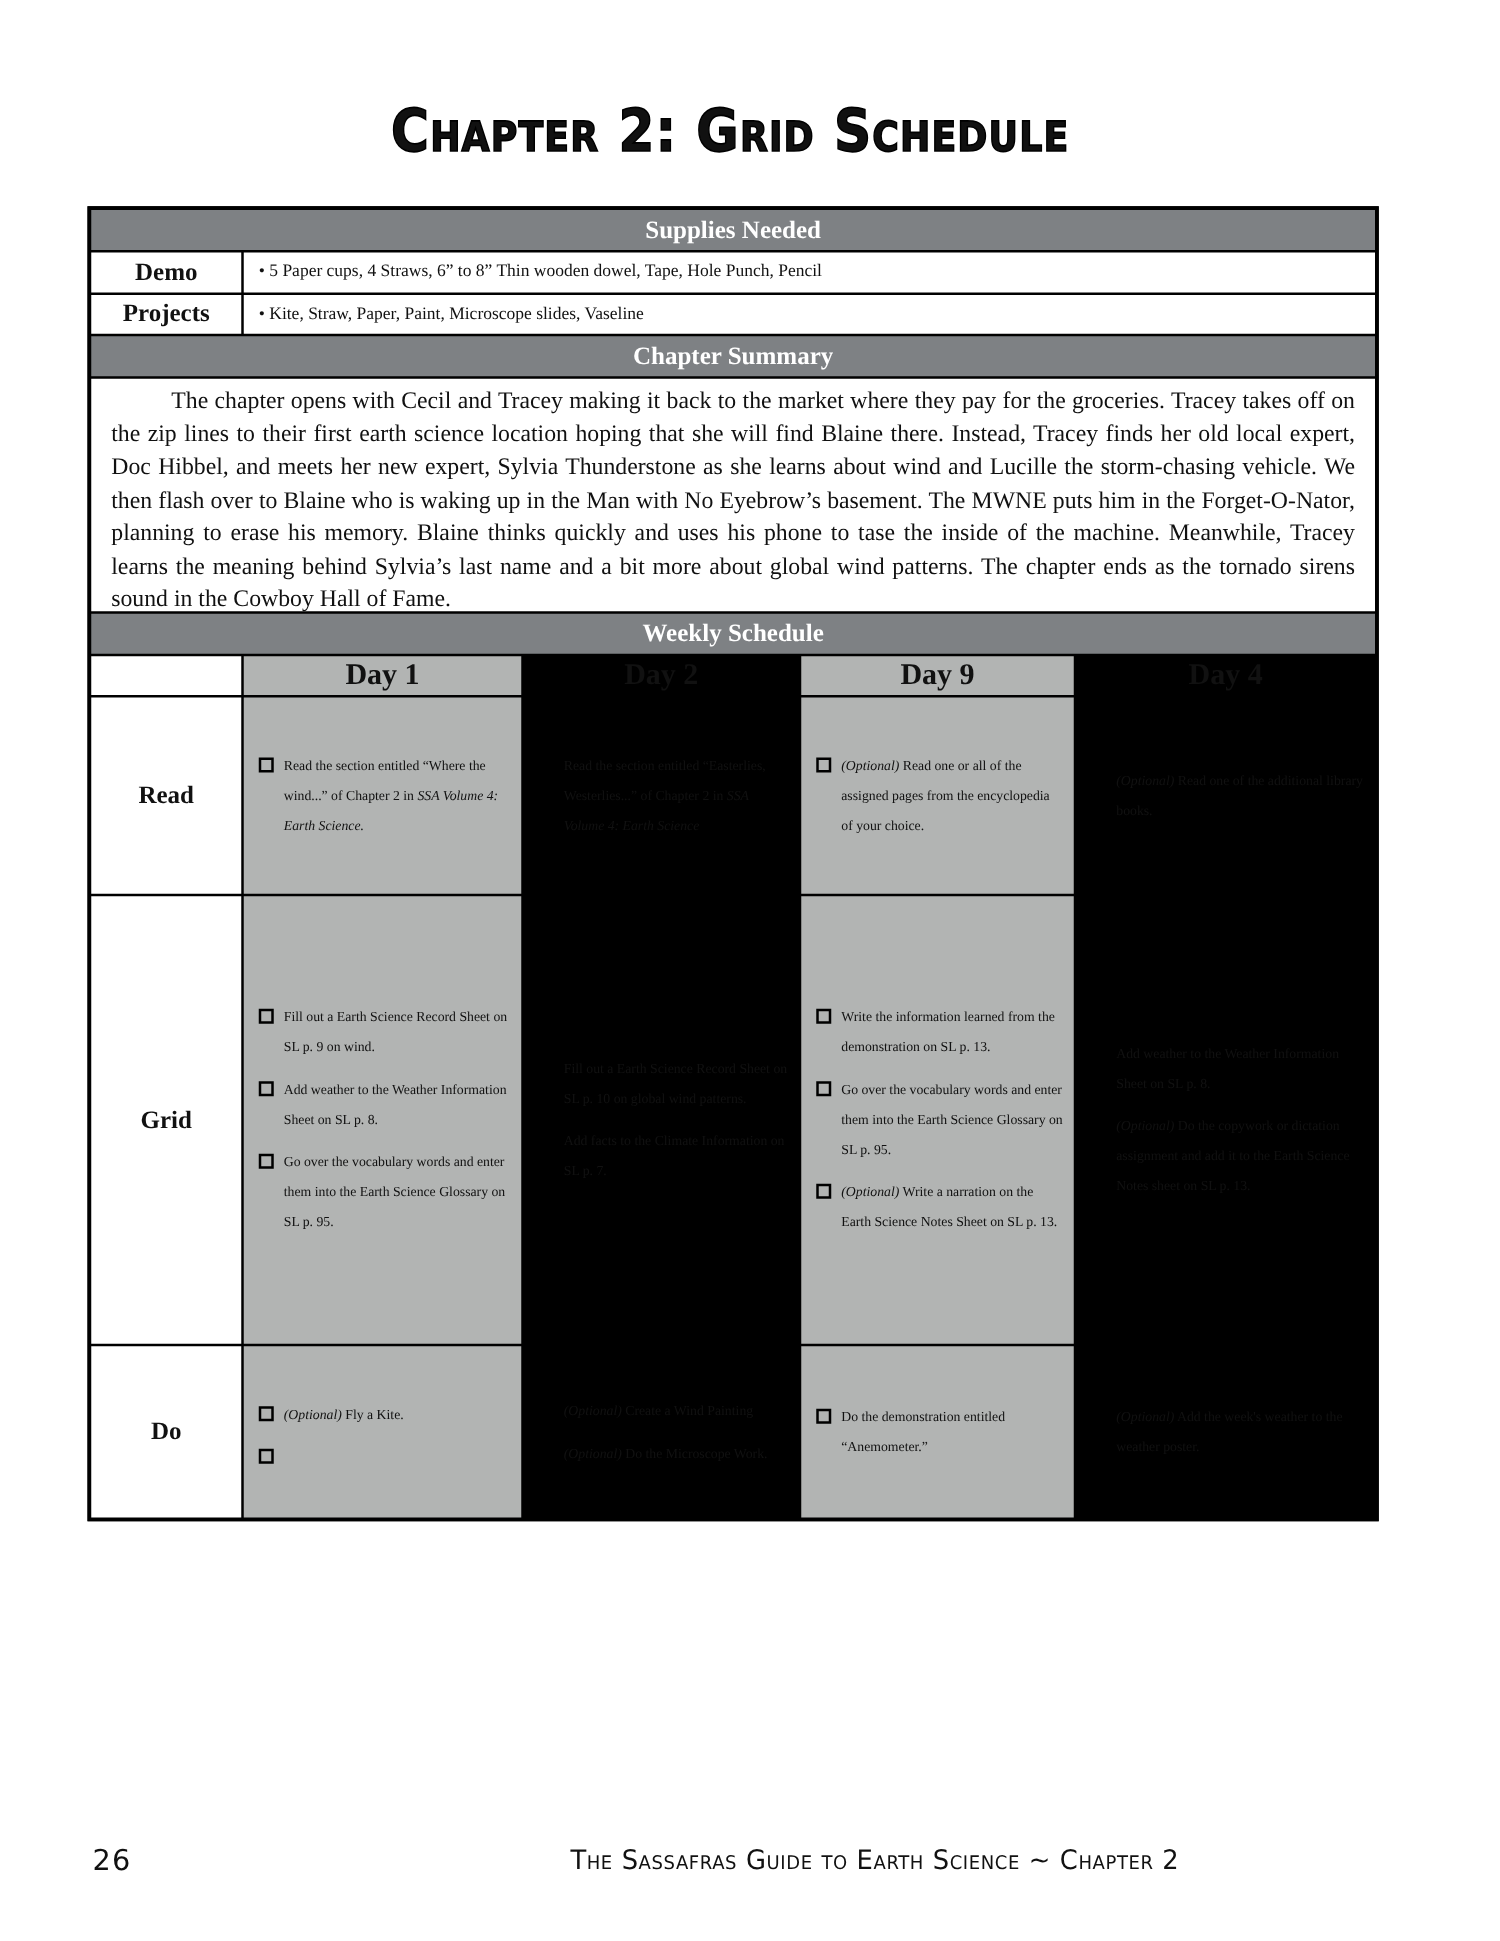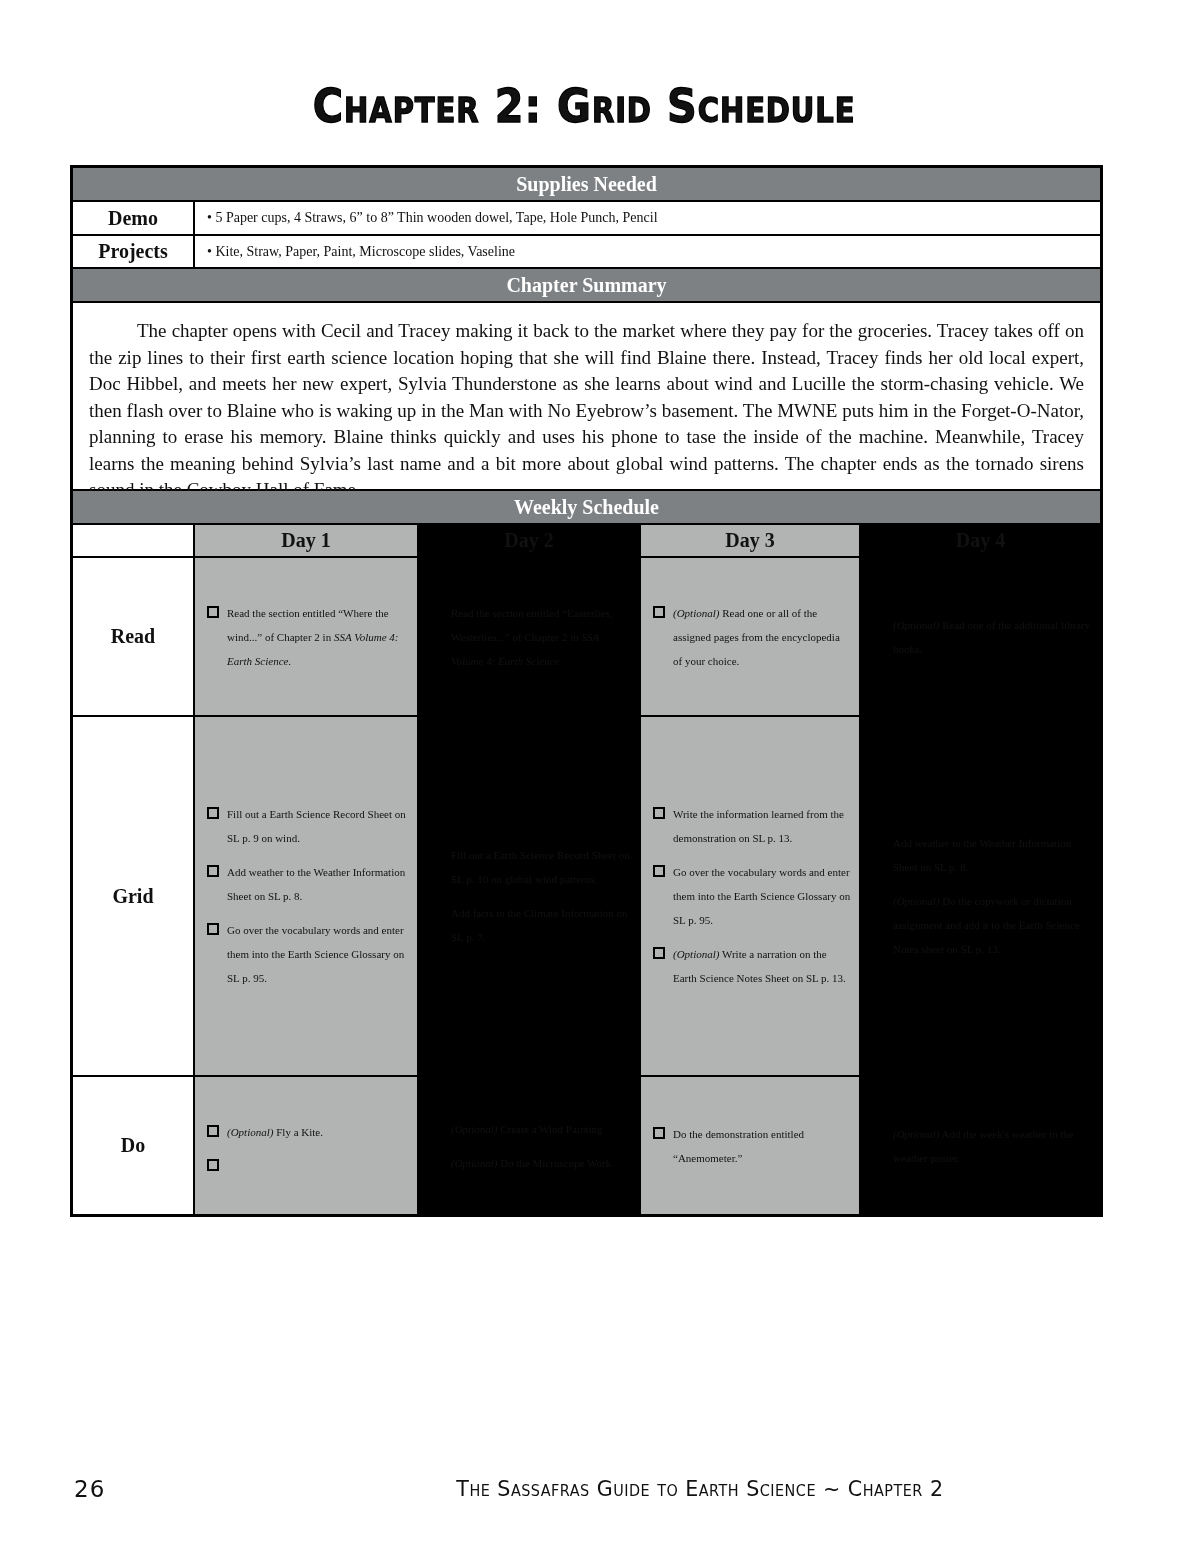--- a/index.html
+++ b/index.html
@@ -64,26 +64,26 @@
     display:flex;align-items:center;
     font-size:14px;
     padding-left:12px;
     background:#fff;
   }
   .summary-cell{
     grid-column:1 / -1;
     background:#fff;
     font-size:19px;line-height:26.5px;
     text-align:justify;
-    padding:15px 16px 0 16px;
+    padding:5px 16px 0 16px;
     text-indent:48px;
   }
   .day-header{
     display:flex;align-items:center;justify-content:center;
-    font-weight:bold;font-size:20px;
+    font-weight:bold;font-size:24px;
   }
   .gray{background:var(--day-gray);}
   .body-cell{
     display:flex;flex-direction:column;justify-content:center;
     padding:6px 8px 6px 10px;
     font-size:11px;line-height:24px;
   }
   .item{display:flex;margin:5px 0;}
   .checkbox{
     flex:0 0 auto;
@@ -132,21 +132,21 @@
     <div class="supply-content">•  Kite, Straw, Paper, Paint, Microscope slides, Vaseline</div>
 
     <div class="bar">Chapter Summary</div>
     <div class="summary-cell">The chapter opens with Cecil and Tracey making it back to the market where they pay for the groceries. Tracey takes off on the zip lines to their first earth science location hoping that she will find Blaine there. Instead, Tracey finds her old local expert, Doc Hibbel, and meets her new expert, Sylvia Thunderstone as she learns about wind and Lucille the storm-chasing vehicle. We then flash over to Blaine who is waking up in the Man with No Eyebrow’s basement. The MWNE puts him in the Forget-O-Nator, planning to erase his memory. Blaine thinks quickly and uses his phone to tase the inside of the machine. Meanwhile, Tracey learns the meaning behind Sylvia’s last name and a bit more about global wind patterns. The chapter ends as the tornado sirens sound in the Cowboy Hall of Fame.</div>
 
     <div class="bar">Weekly Schedule</div>
 
     <div class="cell"></div>
     <div class="day-header gray">Day 1</div>
     <div class="day-header">Day 2</div>
-    <div class="day-header gray">Day 3</div>
+    <div class="day-header gray">Day 9</div>
     <div class="day-header">Day 4</div>
 
     <div class="label-cell">Read</div>
     <div class="body-cell gray">
         <div class="item">
           <span class="checkbox"></span>
           <span class="item-text"><span>Read the section entitled “Where the wind...” of Chapter 2 in </span><em>SSA Volume 4: Earth Science.</em></span>
         </div>
       </div>
     <div class="body-cell">

